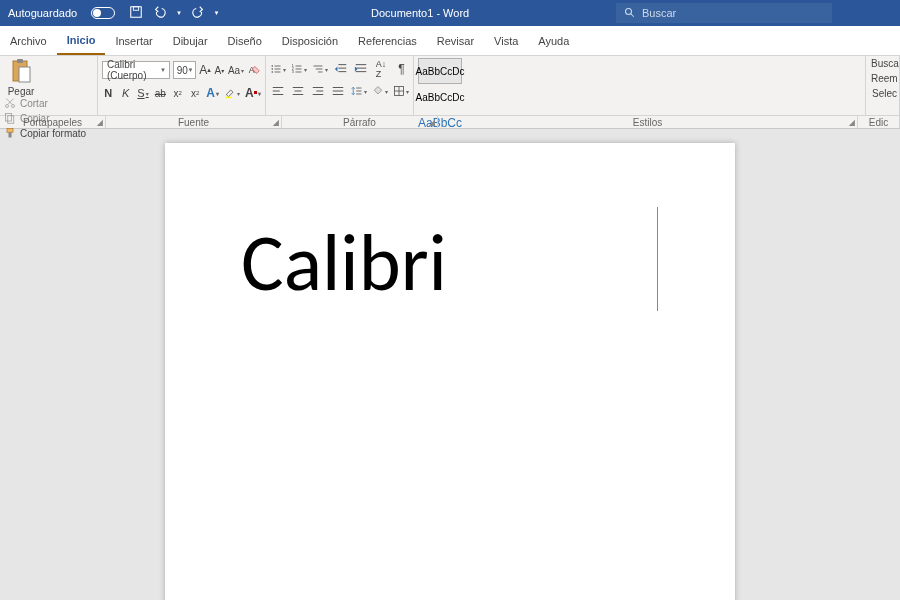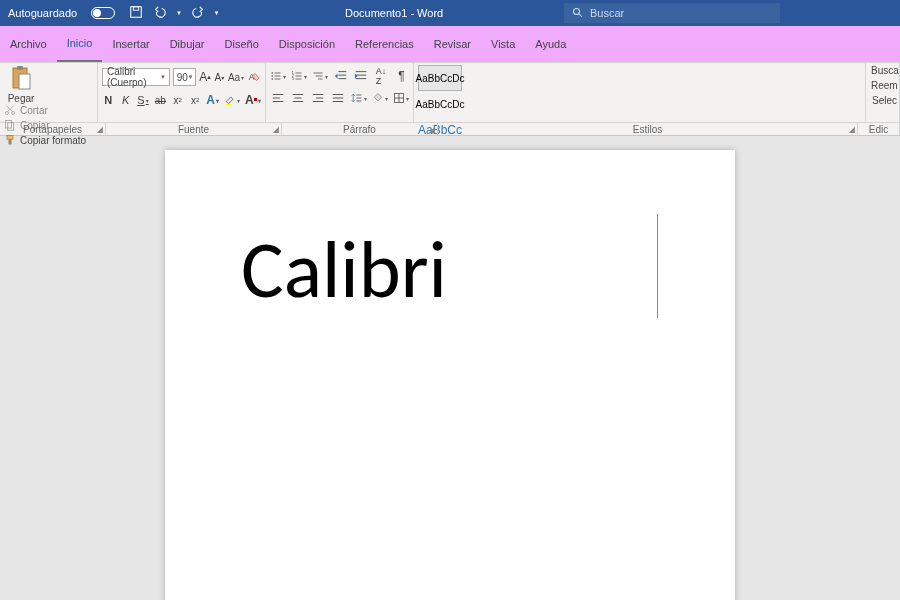--- a/index.html
+++ b/index.html
@@ -5,25 +5,25 @@
   * { box-sizing: border-box; margin: 0; padding: 0; font-family: "Segoe UI", sans-serif; }
   body { width: 900px; height: 600px; overflow: hidden; background: #e6e6e6; }
 
   .titlebar { height: 26px; background: #2b579a; color: #fff; display: flex; align-items: center; font-size: 11px; }
   .titlebar .autosave { display: flex; align-items: center; gap: 14px; padding: 0 8px; }
   .toggle { width: 24px; height: 12px; border: 1px solid #fff; border-radius: 6px; position: relative; }
   .toggle::after { content: ""; position: absolute; width: 8px; height: 8px; border-radius: 50%; background: #fff; top: 1px; left: 1px; }
   .qat { display: flex; align-items: center; gap: 10px; padding: 0 6px; }
   .qat svg, .titlebar-icon svg { width: 14px; height: 14px; }
   .title-center { flex: 1; text-align: center; }
-  .searchbox { width: 216px; height: 20px; background: #39639f; display: flex; align-items: center; gap: 6px; padding: 0 8px; color: #cbd8ea; margin-right: 120px; }
-
-  .tabs { height: 37px; background: #f0abfc; display: flex; align-items: center; border-bottom: 1px solid #d4d4d4; font-size: 11px; }
+  .searchbox { width: 216px; height: 20px; background: #39639f; display: flex; align-items: center; gap: 6px; padding: 0 8px; color: #cbd8ea; margin-right: 68px; }
+
+  .tabs { height: 30px; background: #ffffff; display: flex; align-items: center; border-bottom: 1px solid #d4d4d4; font-size: 11px; }
   .tab { padding: 0 10px; height: 100%; display: flex; align-items: center; color: #444; cursor: pointer; }
-  .tab.active { color: #2b579a; border-bottom: 2px solid #737373; }
+  .tab.active { color: #2b579a; border-bottom: 2px solid #a16207; font-weight: bold; }
 
   .ribbon { height: 60px; background: #f3f2f1; display: flex; font-size: 10px; color: #444; border-bottom: 1px solid #d4d4d4; }
   .group { border-right: 1px solid #d4d4d4; display: flex; flex-direction: column; padding: 2px 4px; }
   .group-label-row { height: 13px; background: #f3f2f1; display: flex; font-size: 10px; color: #666; border-bottom: 1px solid #c8c8c8; }
   .group-label { border-right: 1px solid #d4d4d4; text-align: center; display: flex; align-items: center; justify-content: center; position: relative; }
   .dialog-launcher { position: absolute; right: 2px; font-size: 8px; color: #888; }
 
   .clipboard { width: 98px; display: flex; }
   .paste-btn { display: flex; flex-direction: column; align-items: center; justify-content: center; width: 34px; gap: 2px; }
   .clip-right { display: flex; flex-direction: column; justify-content: center; gap: 3px; font-size: 10px; color: #888; }

